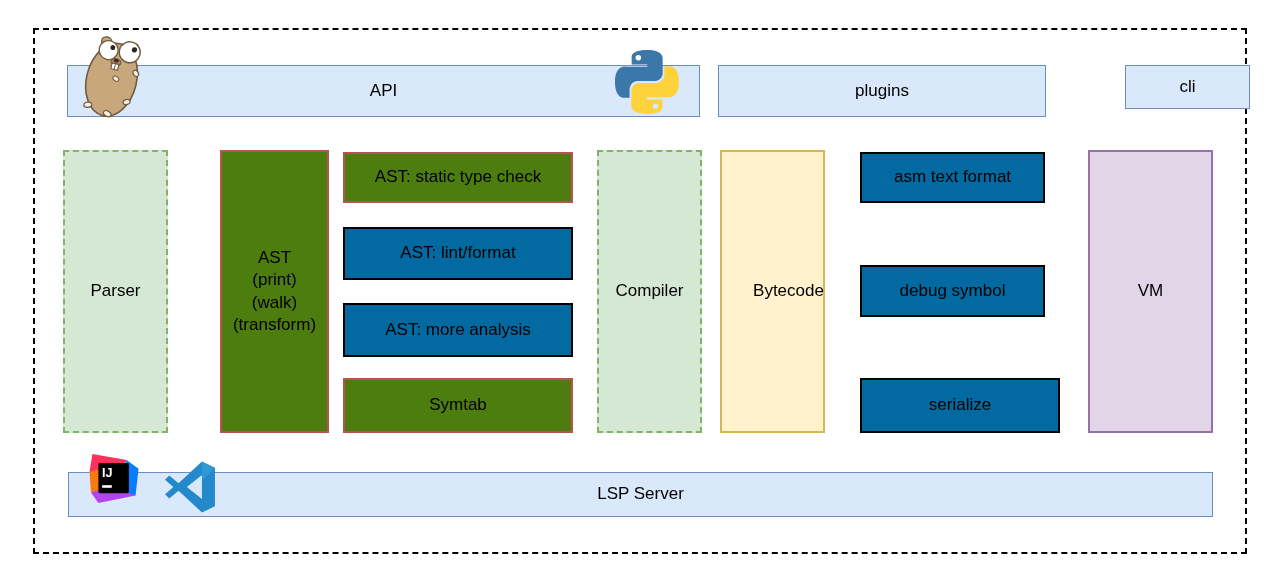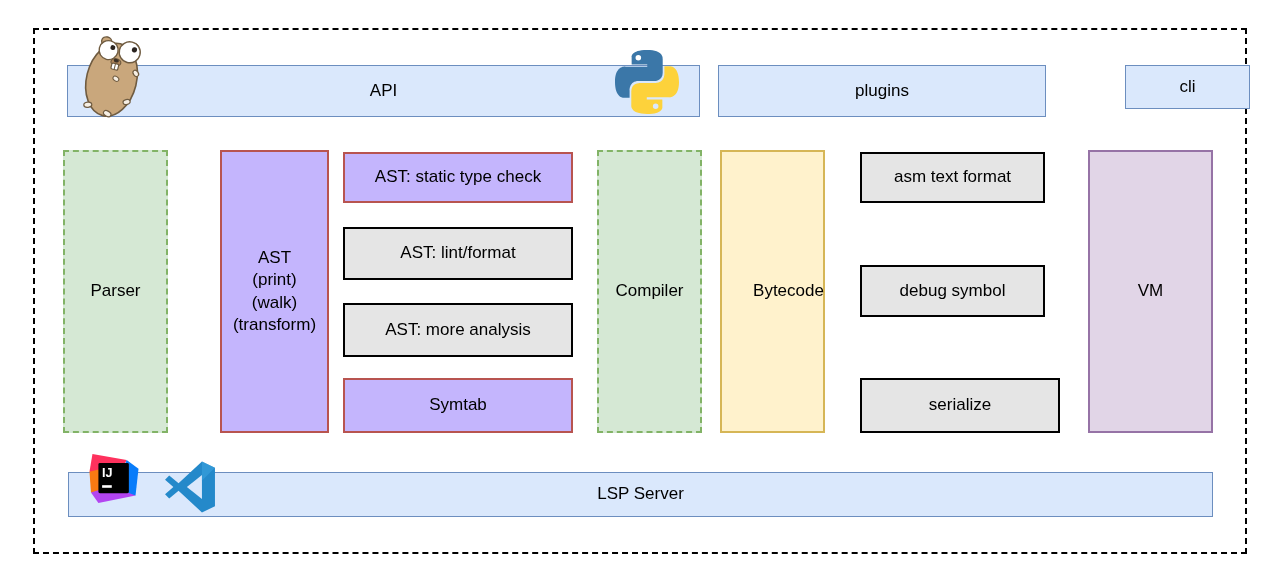--- a/index.html
+++ b/index.html
@@ -12,24 +12,24 @@
     position:absolute; left:33px; top:28px; width:1214px; height:526px;
     border:2px dashed #000000;
   }
   .box {
     position:absolute; display:flex; flex-direction:column;
     align-items:center; justify-content:center;
     font-size:17px; line-height:1.3; text-align:center;
   }
   .blue   { background:#dae8fc; border:1.5px solid #6c8ebf; }
   .green  { background:#d5e8d4; border:2px dashed #82b366; }
-  .red    { background:#c4b5fd; border:2px solid #b85450; }
+  .red    { background:#4d7c0f; border:2px solid #b85450; }
   .yellow { background:#fff2cc; border:2px solid #d6b656; }
   .purple { background:#e1d5e7; border:2px solid #9673a6; }
-  .white  { background:#e5e5e5; border:2px solid #000000; }
+  .white  { background:#0369a1; border:2px solid #000000; }
   .icon { position:absolute; }
 </style>
 </head>
 <body>
 
 <div class="canvas">
 
   <div class="outer-frame"></div>
 
   <div class="box blue" style="left:67px; top:65px; width:633px; height:52px;">

